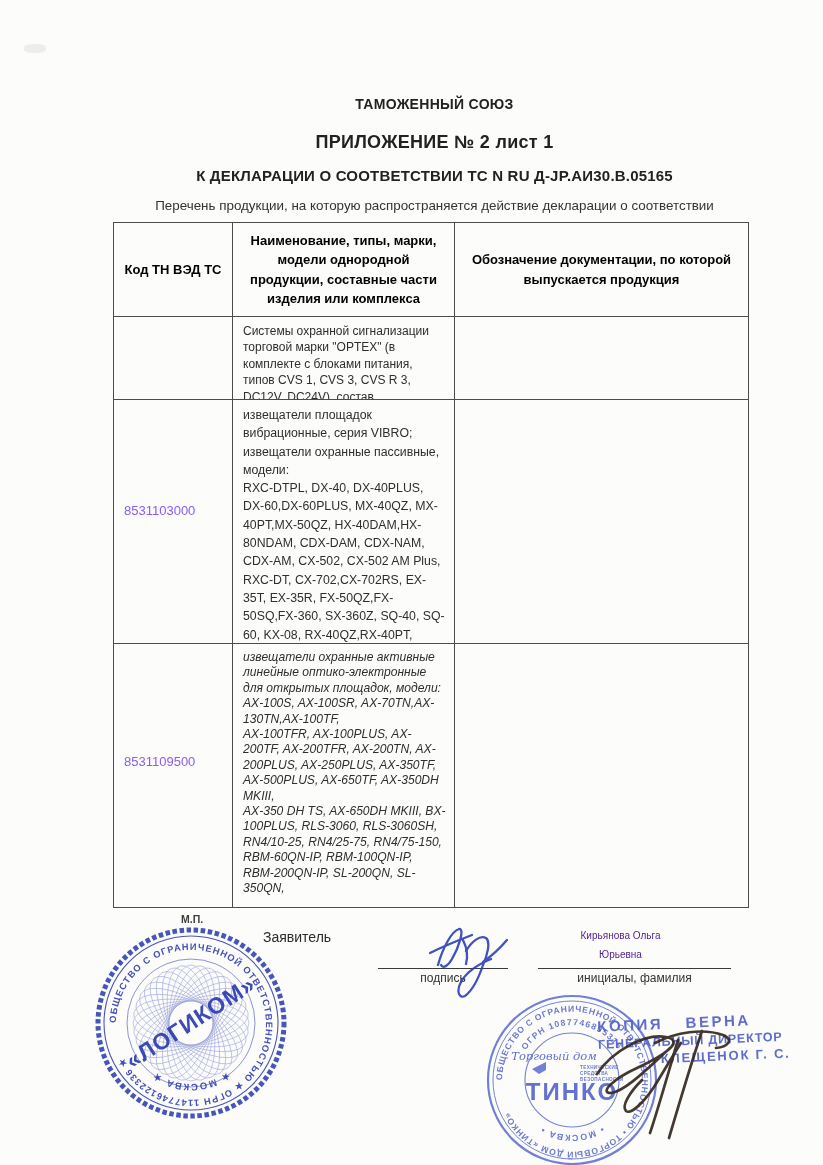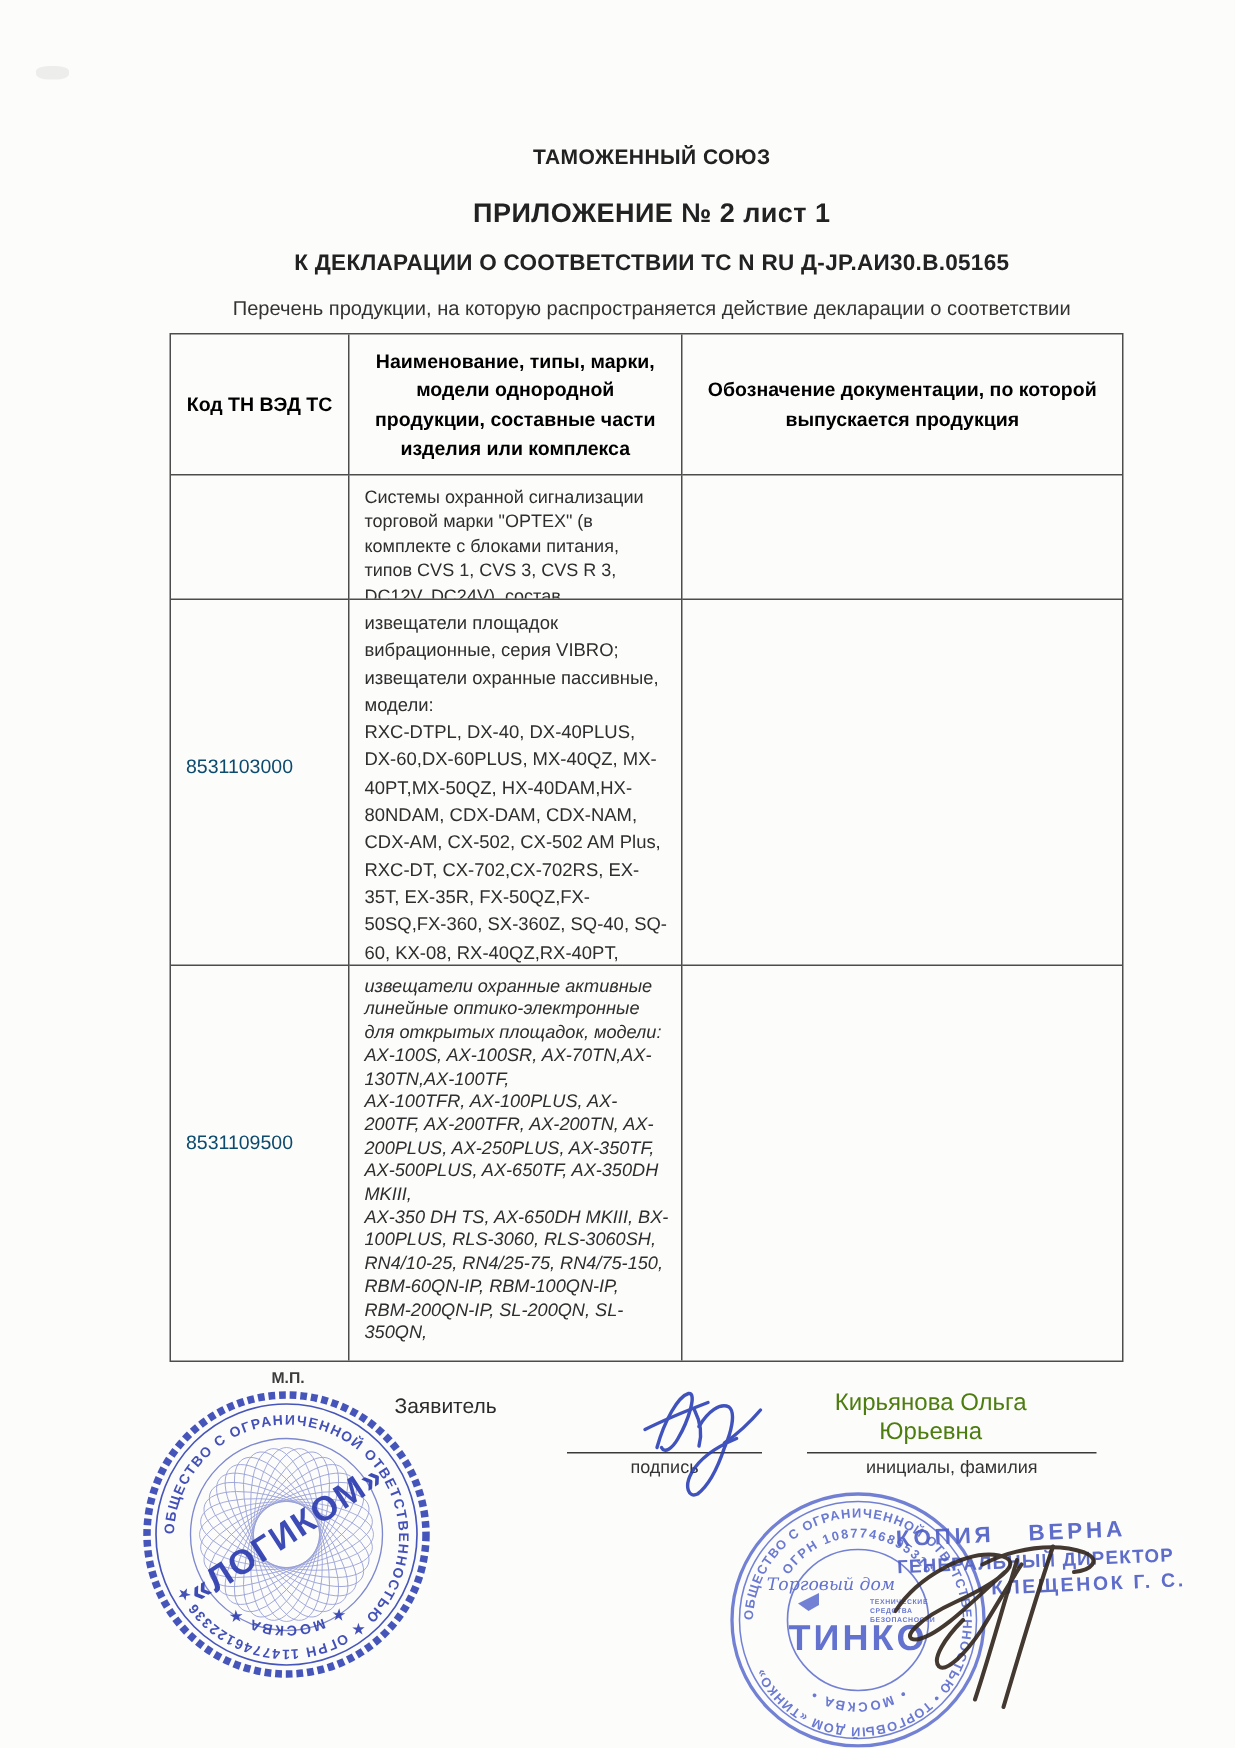--- a/index.html
+++ b/index.html
@@ -23,33 +23,33 @@
     display:grid;grid-template-columns:119px 222px 293px;
     grid-template-rows:94px 83px 244px 263px;
     background:transparent;
   }
   .cell{border-right:1.2px solid #4c4c4c;border-bottom:1.2px solid #4c4c4c;
     box-sizing:border-box;overflow:hidden;color:#2e2e2e;}
   .cell.last-col{border-right:none;}
   .cell.last-row{border-bottom:none;}
   .th{display:flex;align-items:center;justify-content:center;text-align:center;
     font-weight:bold;font-size:13px;line-height:19.5px;color:#000000;padding:2px 6px;}
-  .code-cell{font-size:13px;padding-left:10px;color:#0c4a6e;}
+  .code-cell{font-size:13px;padding-left:10px;color:#8b5cf6;}
   .code-r1{padding-top:103px;}
   .code-r2{padding-top:110px;}
   .name-cell{padding:6px 8px 0 10px;}
   .name-cell p{margin:0;}
   .r0 p{font-size:12px;line-height:16.4px;}
   .r1 p{font-size:12.3px;line-height:18.3px;}
   .r2 p{font-size:12.1px;line-height:15.4px;font-style:italic;}
   
   .applicant{left:263px;top:929px;font-size:14px;color:#2b2b2b;}
   .sigline1{left:378px;top:968px;width:130px;border-top:1.3px solid #3a3a3a;height:0;}
   .sigcap1{left:370px;top:971px;width:146px;text-align:center;font-size:12px;color:#333;}
-  .nameblock{left:528px;top:926px;width:185px;text-align:center;font-size:16px;line-height:19px;color:#4d7c0f;}
+  .nameblock{left:528px;top:926px;width:185px;text-align:center;font-size:10px;line-height:19px;color:#4c1d95;}
   .sigline2{left:538px;top:968px;width:193px;border-top:1.3px solid #3a3a3a;height:0;}
   .sigcap2{left:538px;top:971px;width:193px;text-align:center;font-size:12px;color:#333;}
   .mp-label{left:181px;top:913px;font-size:10.5px;color:#3c3c3c;font-weight:bold;}
   .smudge{left:24px;top:44px;width:22px;height:9px;background:#ededeb;border-radius:40%;}
   
   .stamp-svg{pointer-events:none;}
   .copy-stamp{
     left:598px;top:1013px;width:220px;transform:rotate(-2.5deg);
     color:#5160c6;font-weight:bold;opacity:.92;
   }

